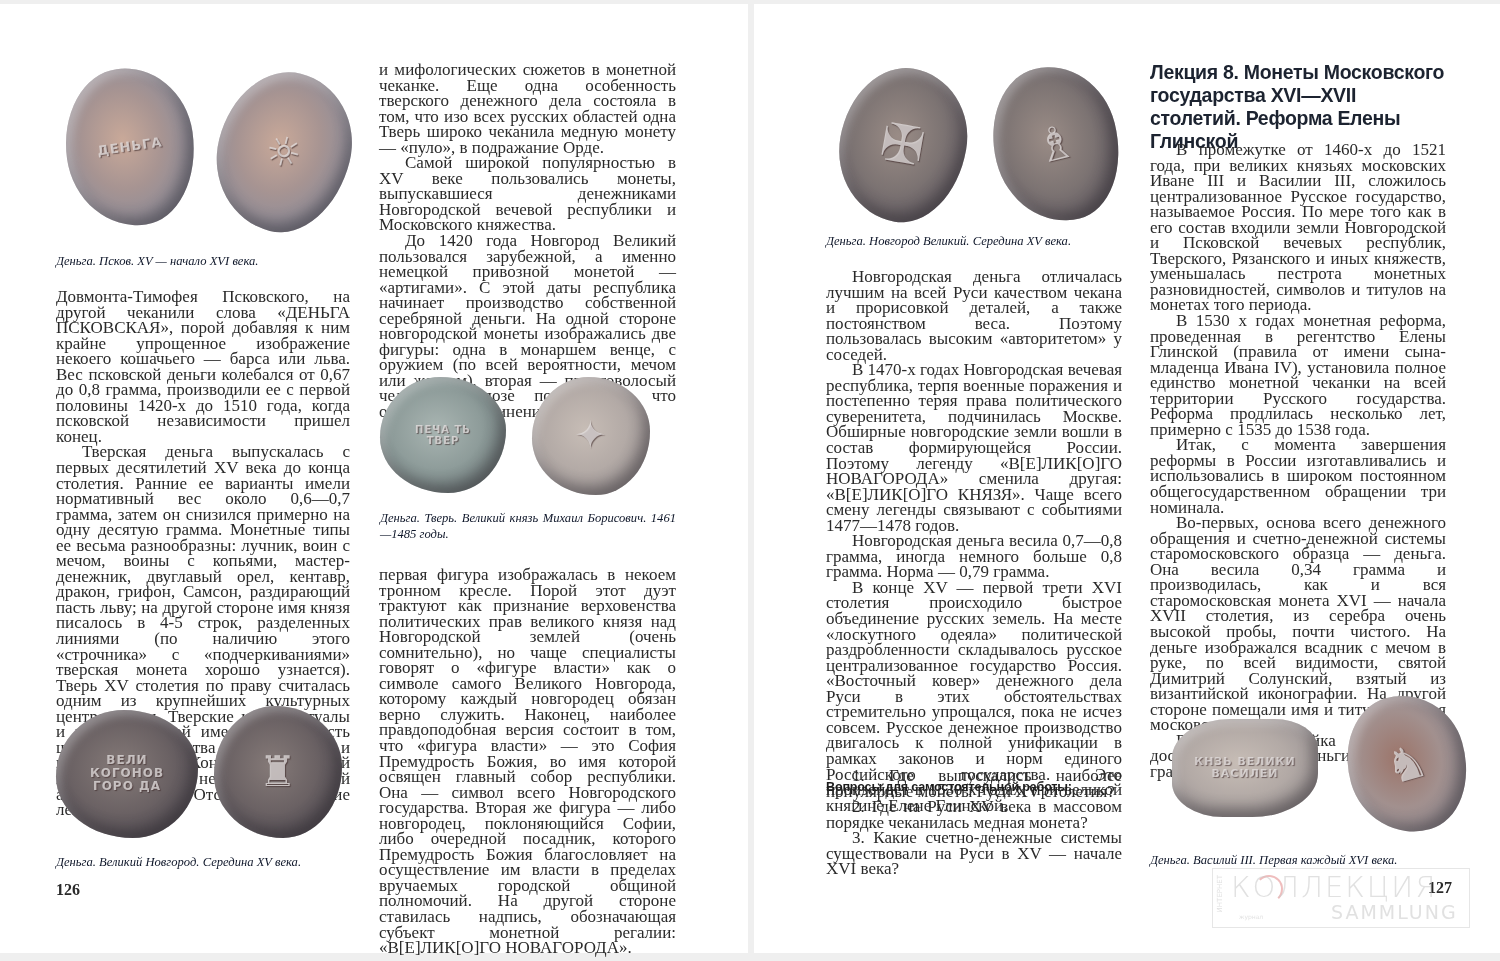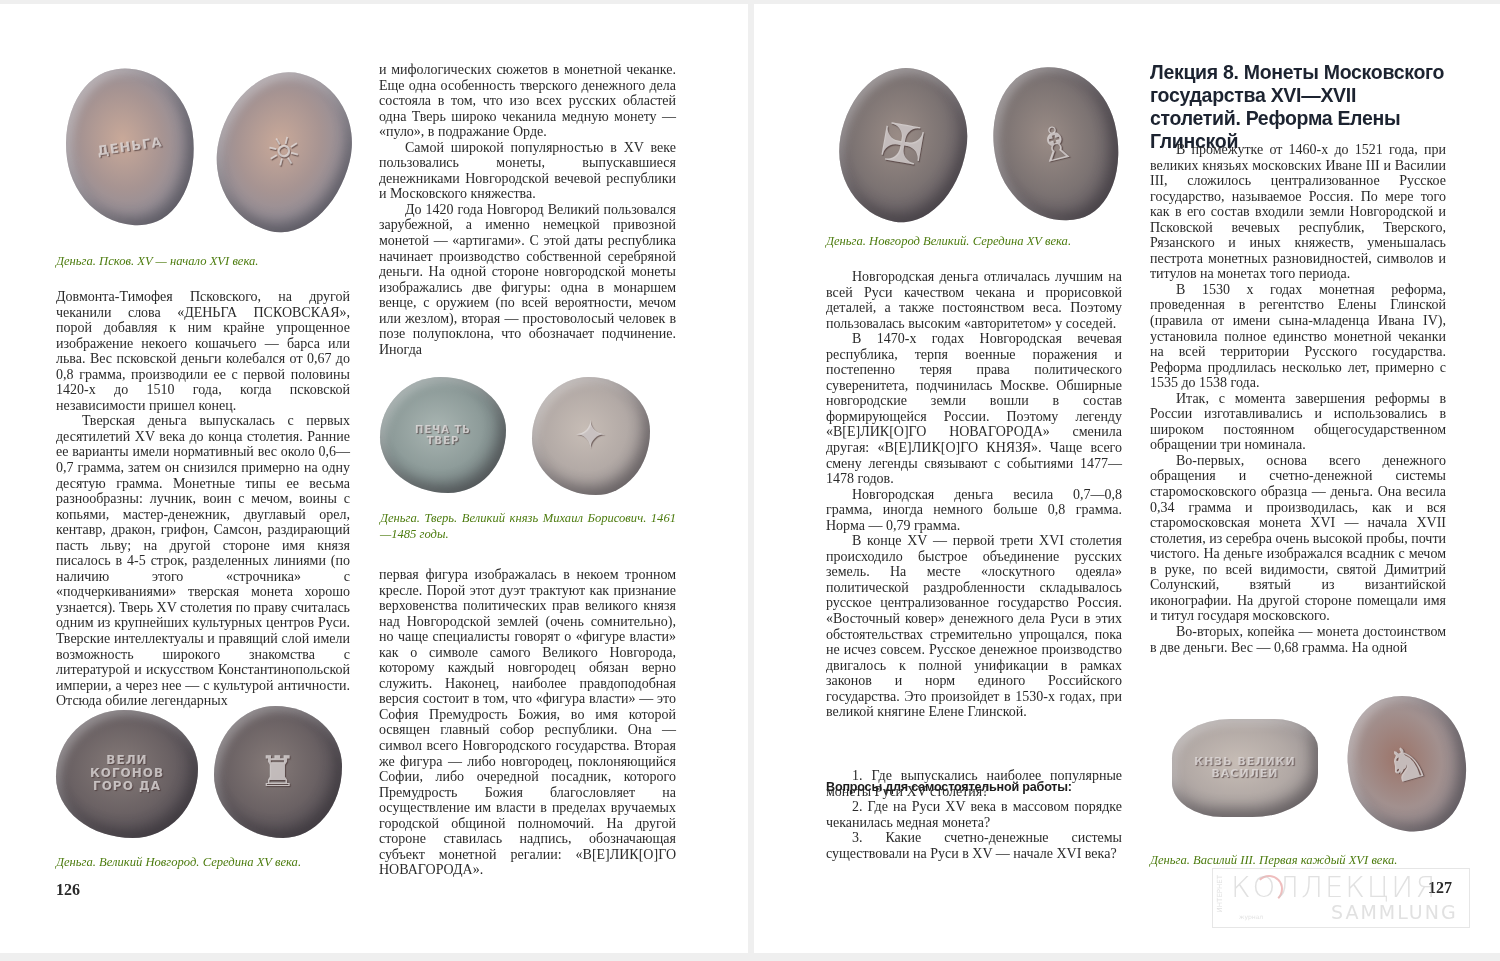--- a/index.html
+++ b/index.html
@@ -9,24 +9,24 @@
     position: relative;
     font-family: "Liberation Serif", "DejaVu Serif", serif;
     color: #2a2a2a;
   }
   .page {
     position: absolute; top: 4px; bottom: 8px;
     background: #ffffff;
   }
   .page.left { left: 0; width: 748px; }
   .page.right { left: 754px; width: 746px; }
-  .col { position: absolute; font-size: 14px; line-height: 15.55px; text-align: justify; }
+  .col { position: absolute; font-size: 17px; line-height: 15.55px; text-align: justify; }
   .col p { margin: 0; text-indent: 0; }
   .col p.ind { text-indent: 26px; }
-  .caption { font-style: italic; font-size: 12.6px; line-height: 15.5px; color: #4d7c0f; position: absolute; }
+  .caption { font-style: italic; font-size: 12.6px; line-height: 15.5px; color: #0f172a; position: absolute; }
   .pagenum { position: absolute; font-size: 16px; color: #2a2a2a; font-weight: bold; }
   .coin-pair { position: absolute; }
   .coin {
     position: absolute; border-radius: 48% 52% 46% 54% / 52% 46% 54% 48%;
     box-shadow: inset -6px -8px 14px rgba(40,35,40,0.45), inset 4px 5px 10px rgba(255,255,255,0.35);
   }
   .coin .legend {
     position: absolute; left: 0; right: 0; top: 50%; transform: translateY(-50%);
     text-align: center; font-family: "DejaVu Sans", sans-serif; font-weight: bold;
     color: rgba(230,225,225,0.75); letter-spacing: 1px; line-height: 1.1;

